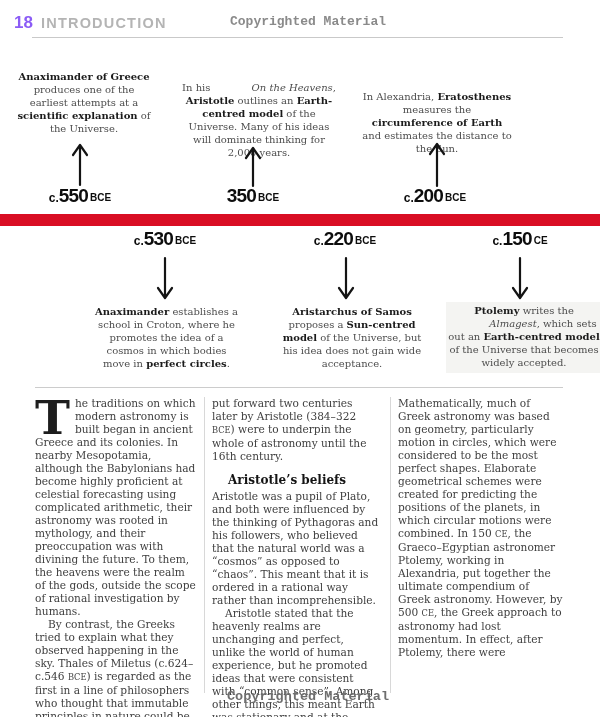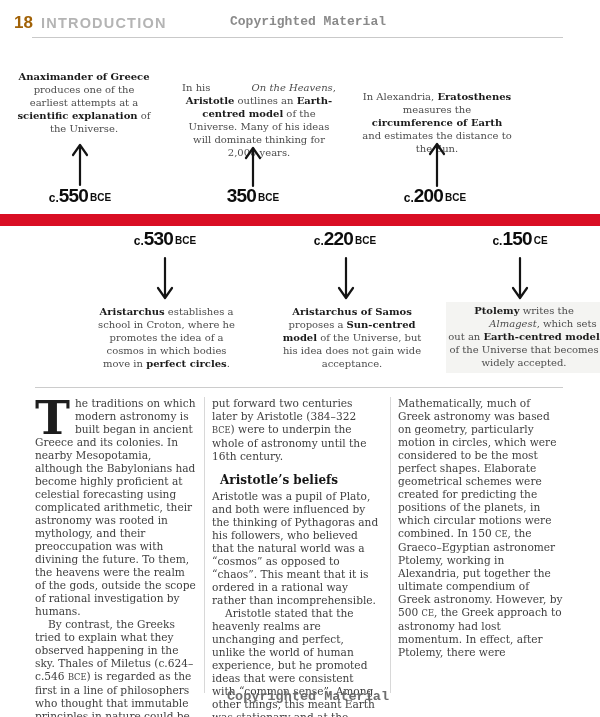--- a/index.html
+++ b/index.html
@@ -1,20 +1,20 @@
 <!DOCTYPE html>
 <html><head>
 <meta charset="utf-8">
 <style>
   html,body{margin:0;padding:0;background:#ffffff;}
   .page{position:relative;width:600px;height:717px;background:#ffffff;overflow:hidden;
         font-family:"DejaVu Serif",serif;}
   
   .page-num{position:absolute;left:14px;top:13px;font-family:"Liberation Sans",sans-serif;
-            font-weight:bold;font-size:17px;color:#a16207;}
+            font-weight:bold;font-size:17px;color:#8b5cf6;}
   .section-title{position:absolute;left:41px;top:15px;font-family:"Liberation Sans",sans-serif;
             font-weight:bold;font-size:14.5px;color:#b4b4b4;letter-spacing:1.2px;}
   .header-rule{position:absolute;top:37px;left:32px;width:531px;height:1px;background:#c9c9c9;}
   .wm{position:absolute;left:8px;width:600px;text-align:center;
       font-family:Liberation Mono, monospace;font-weight:bold;color:#8a8a8a;}
   .wm.top{top:14px;font-size:13px;}
   .wm.bottom{top:689px;font-size:13.5px;color:#6e6e6e;}
   
   .tl-text{position:absolute;text-align:center;font-size:10px;line-height:13px;color:#4d4d4d;}
   .tl-text .b{font-weight:bold;color:#1b1b1b;}
@@ -45,21 +45,21 @@
   #b3 .arrow{left:509px;top:256px;}
   #b3 .tl-text{left:446px;top:302px;width:152px;background:#f4f4f2;padding:2px 2px 4px;}
   
   .article-rule{position:absolute;top:387px;left:35px;width:528px;height:1px;background:#cccccc;}
   .col{position:absolute;top:397px;}
   #col1{left:35px;width:163px;}
   #col2{left:212px;width:168px;}
   #col3{left:398px;width:166px;}
   .col p{margin:0;font-size:10.6px;line-height:13px;color:#3e3e3e;}
   .col p.indent{text-indent:13px;}
-  .col h3{margin:10px 0 3px 8px;font-size:12px;font-weight:bold;color:#141414;}
+  .col h3{margin:10px 0 3px 16px;font-size:12px;font-weight:bold;color:#141414;}
   .sc{font-size:.78em;}
   .dropcap{float:left;font-weight:bold;font-size:47px;line-height:36px;color:#1d1d1d;
            margin:3px 5px 0 0;}
   .vsep{position:absolute;top:397px;height:296px;width:1px;background:#d8d8d8;}
   #sep1{left:204px;}
   #sep2{left:390px;}
 </style>
 </head>
 <body>
 
@@ -110,21 +110,21 @@
 
   <div id="b1">
     <div class="tl-date">
       <span class="dp">c.</span>
         <span class="dn">530</span>
         <span class="de">BCE</span>
     </div>
     <svg class="arrow" width="22" height="46" viewBox="0 0 22 46">
       <path d="M11 2 L11 40 M4 32 L11 42 L18 32" stroke="#141414" stroke-width="2.2" fill="none" stroke-linecap="round" stroke-linejoin="round"></path>
     </svg>
-    <div class="tl-text"><span class="b">Aristarchus</span><span> establishes a school in Croton, where he promotes the idea of a cosmos in which bodies move in </span><span class="b">perfect circles</span><span>.</span></div>
+    <div class="tl-text"><span class="b">Anaximander</span><span> establishes a school in Croton, where he promotes the idea of a cosmos in which bodies move in </span><span class="b">perfect circles</span><span>.</span></div>
   </div>
 
   <div id="b2">
     <div class="tl-date">
       <span class="dp">c.</span>
         <span class="dn">220</span>
         <span class="de">BCE</span>
     </div>
     <svg class="arrow" width="22" height="46" viewBox="0 0 22 46">
       <path d="M11 2 L11 40 M4 32 L11 42 L18 32" stroke="#141414" stroke-width="2.2" fill="none" stroke-linecap="round" stroke-linejoin="round"></path>

